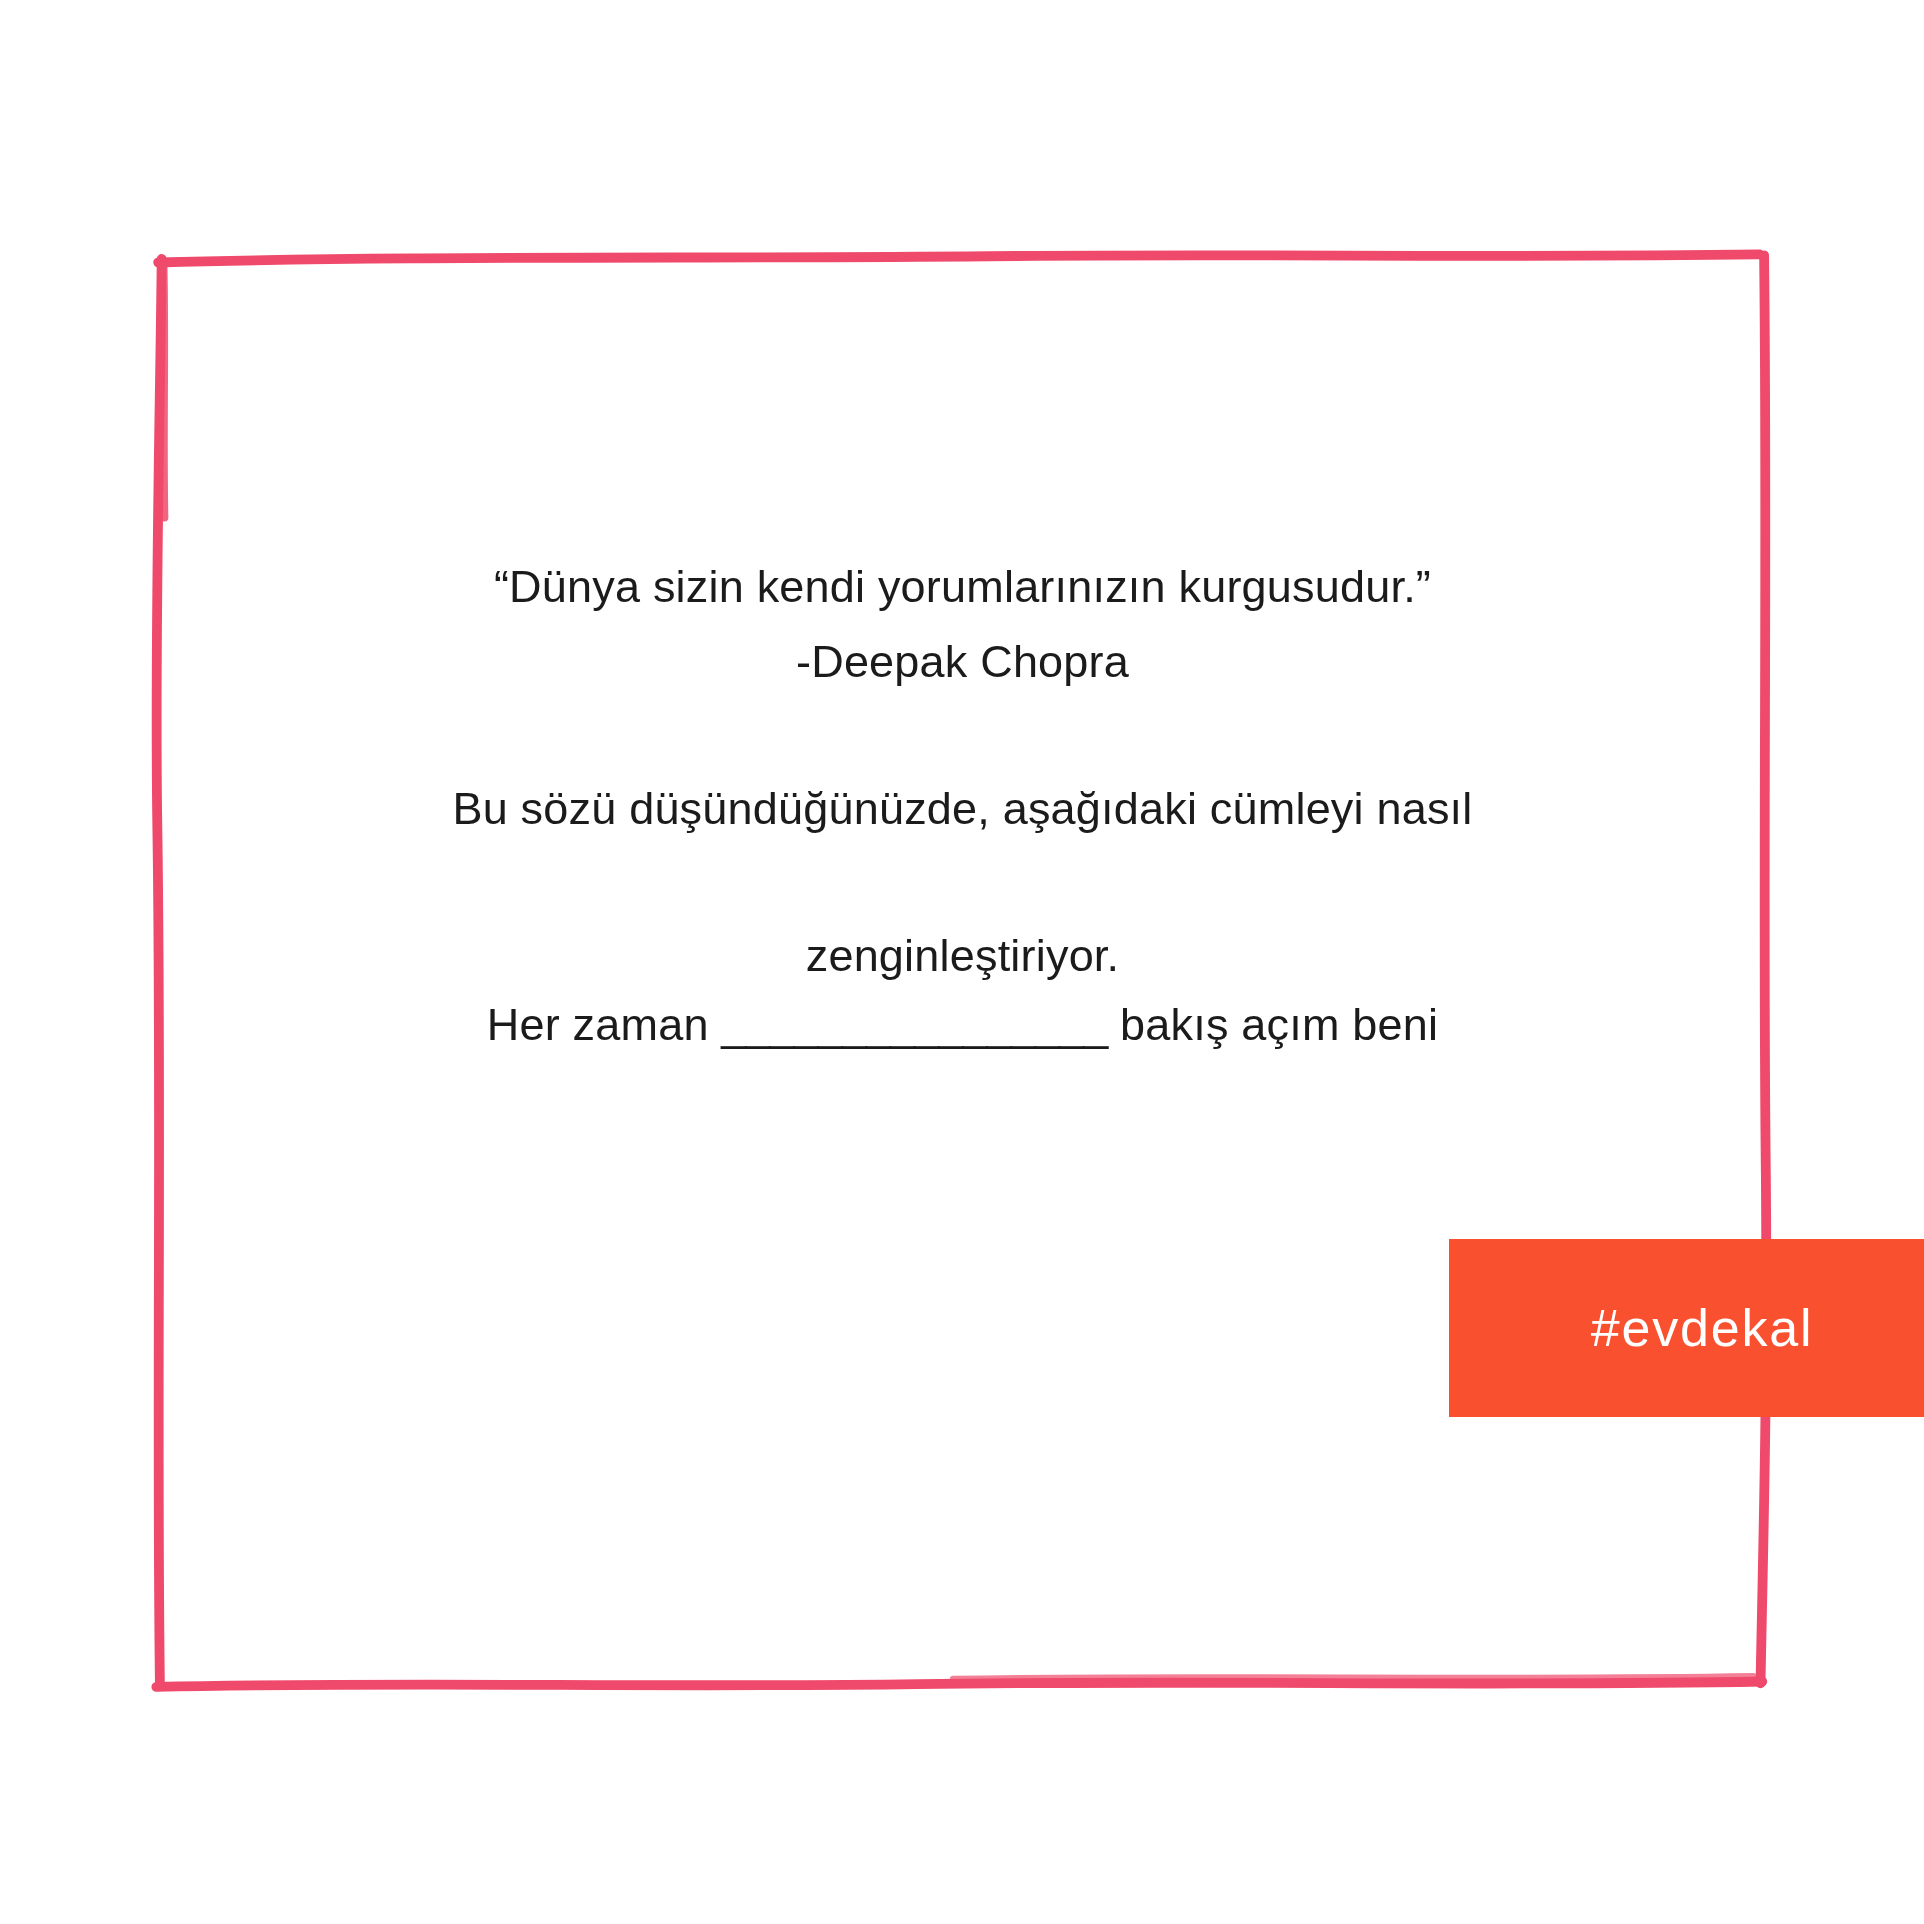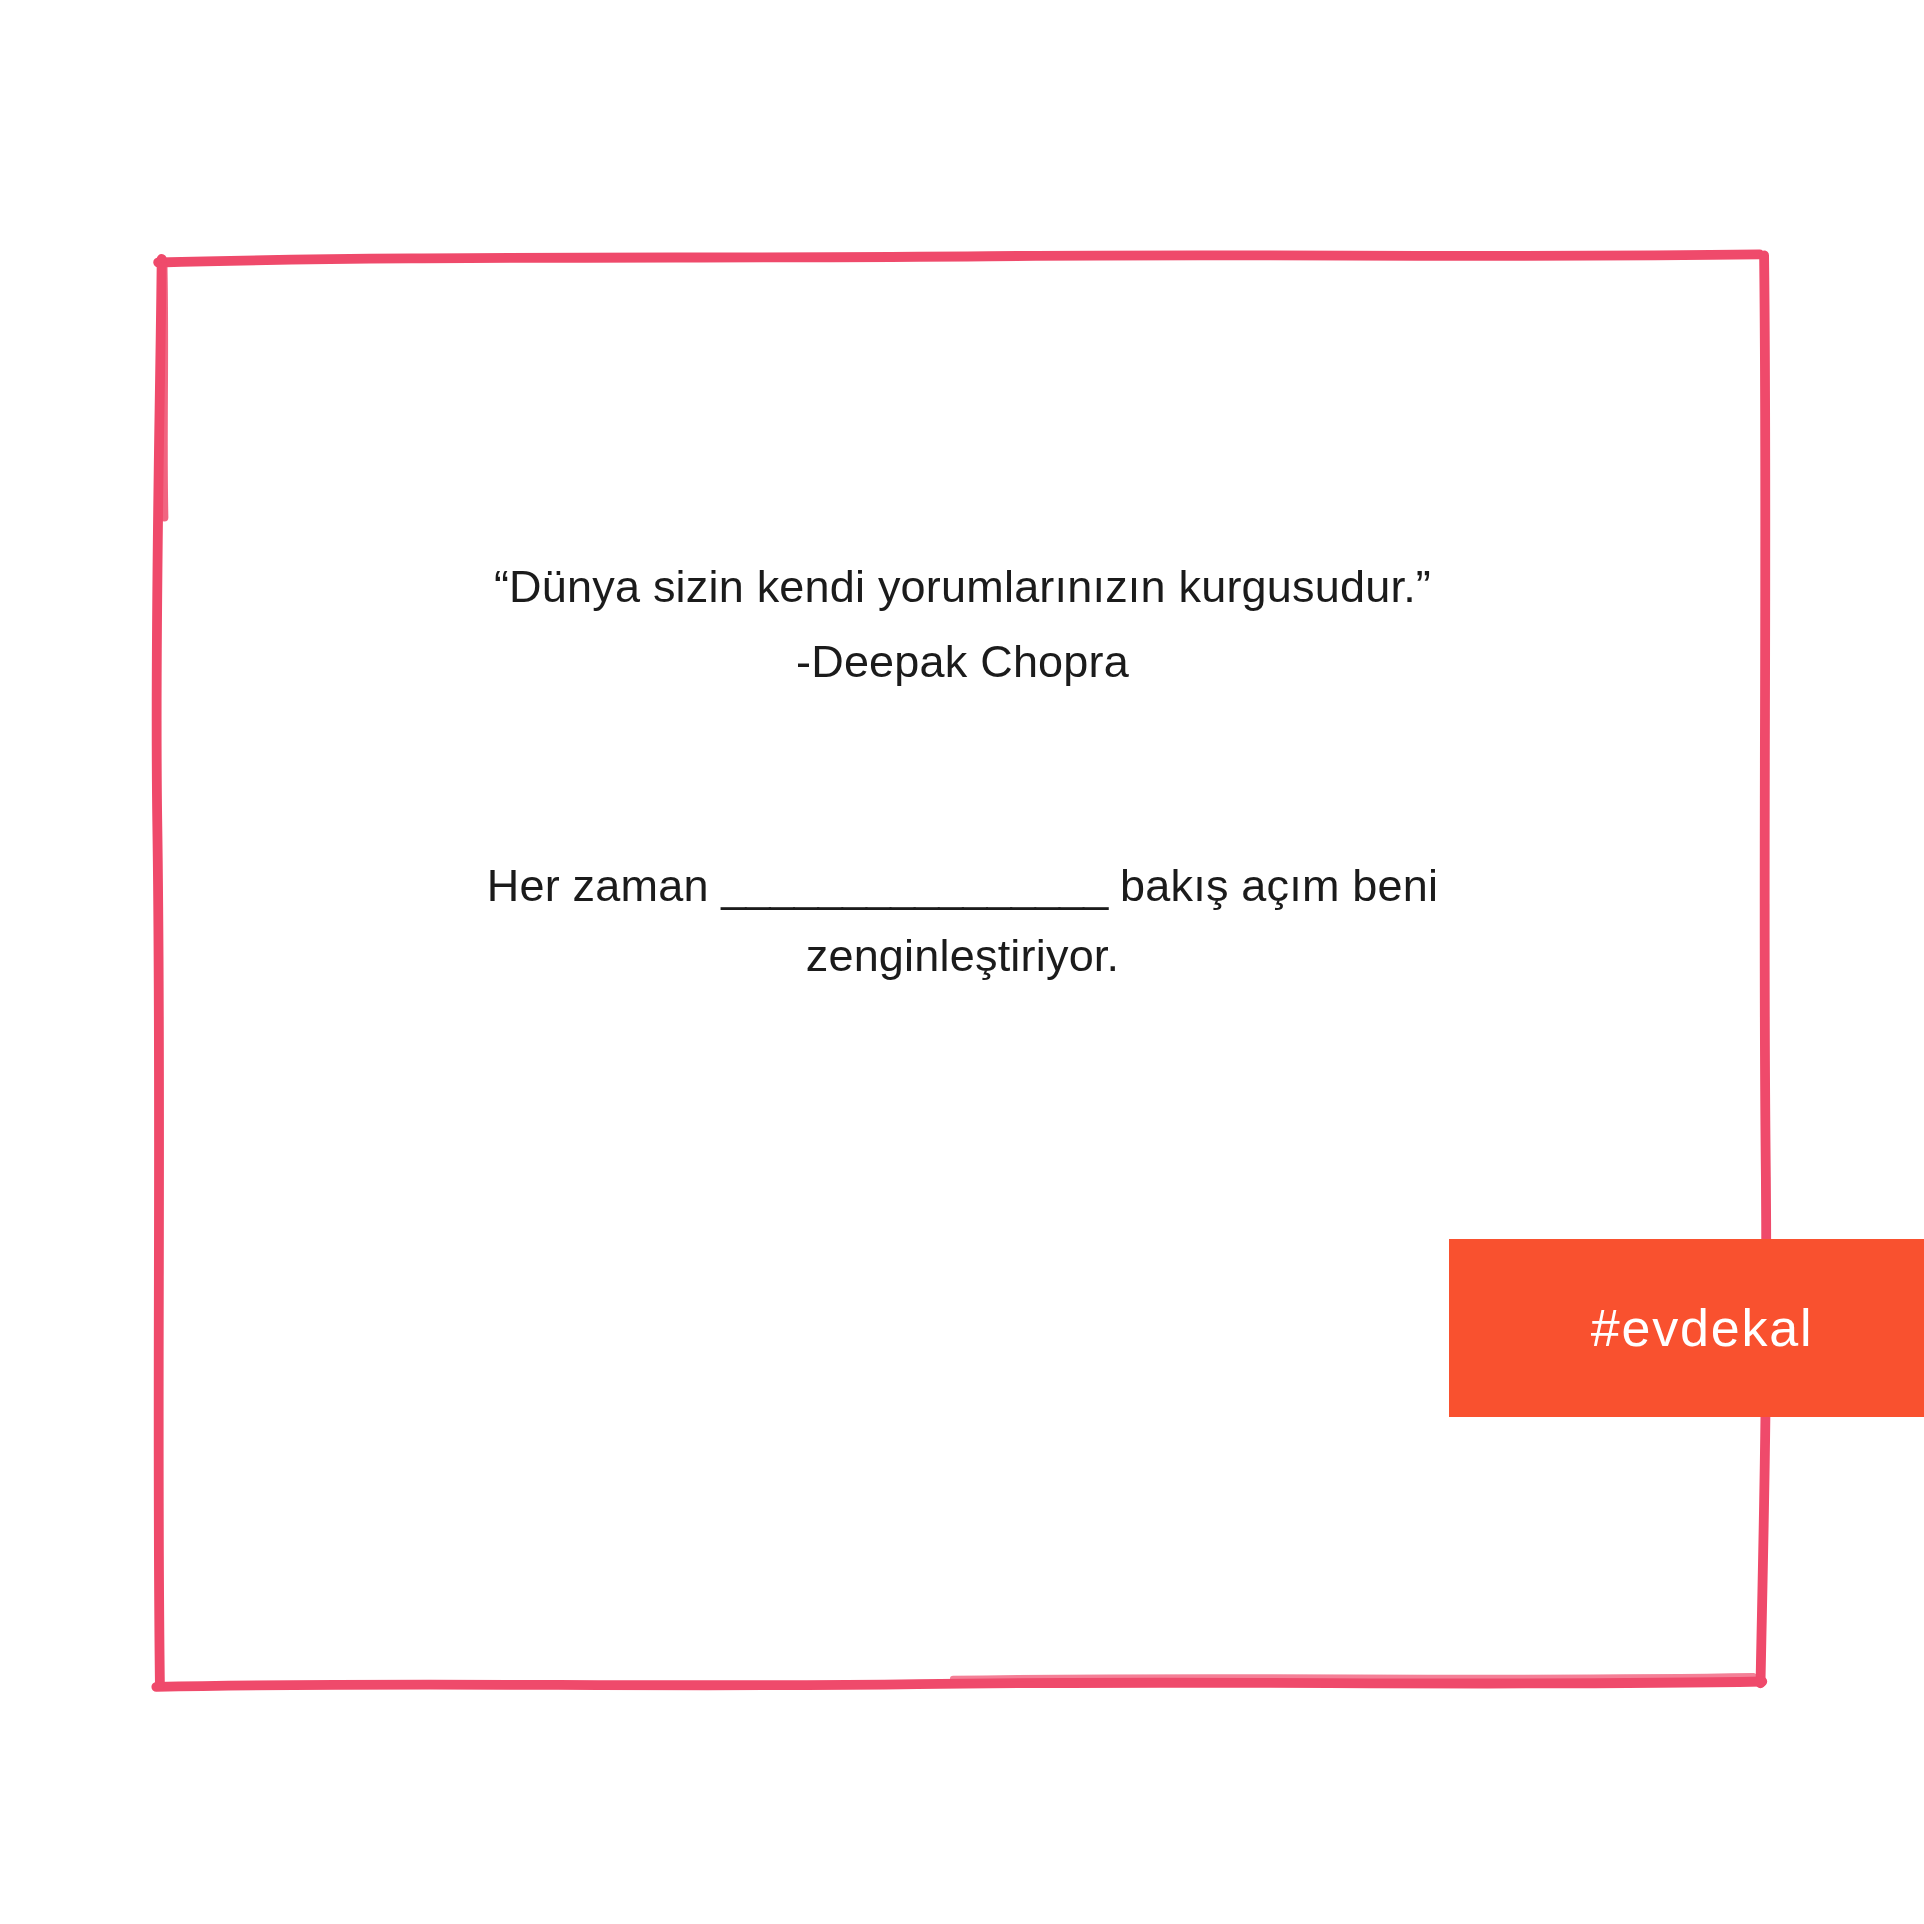--- a/index.html
+++ b/index.html
@@ -104,25 +104,26 @@
       <path d="M1798,1600 C1500,1605 1200,1598 900,1603" fill="none" stroke="#ef4a6b" stroke-width="7" stroke-linecap="round" opacity="0.7"></path>
     </svg>
   </div>
 
   <div id="content">
     <p class="para quote-line">“Dünya sizin kendi yorumlarınızın kurgusudur.”</p>
     <p class="para attrib">-Deepak Chopra</p>
 
     <div class="spacer"></div>
 
+    <p class="para">Bu sözü düşündüğünüzde, aşağıdaki cümleyi nasıl</p>
 
     <div class="spacer"></div>
 
+    <p class="para">zenginleştiriyor.</p>
     <p class="para"><span>Her zaman </span><span class="blank">________________</span><span> bakış açım beni</span></p>
-    <p class="para">zenginleştiriyor.</p>
   </div>
 
   <div id="badge">
     <span id="badge-label">#evdekal</span>
   </div>
 
 </div>
 
 
 </body></html>

